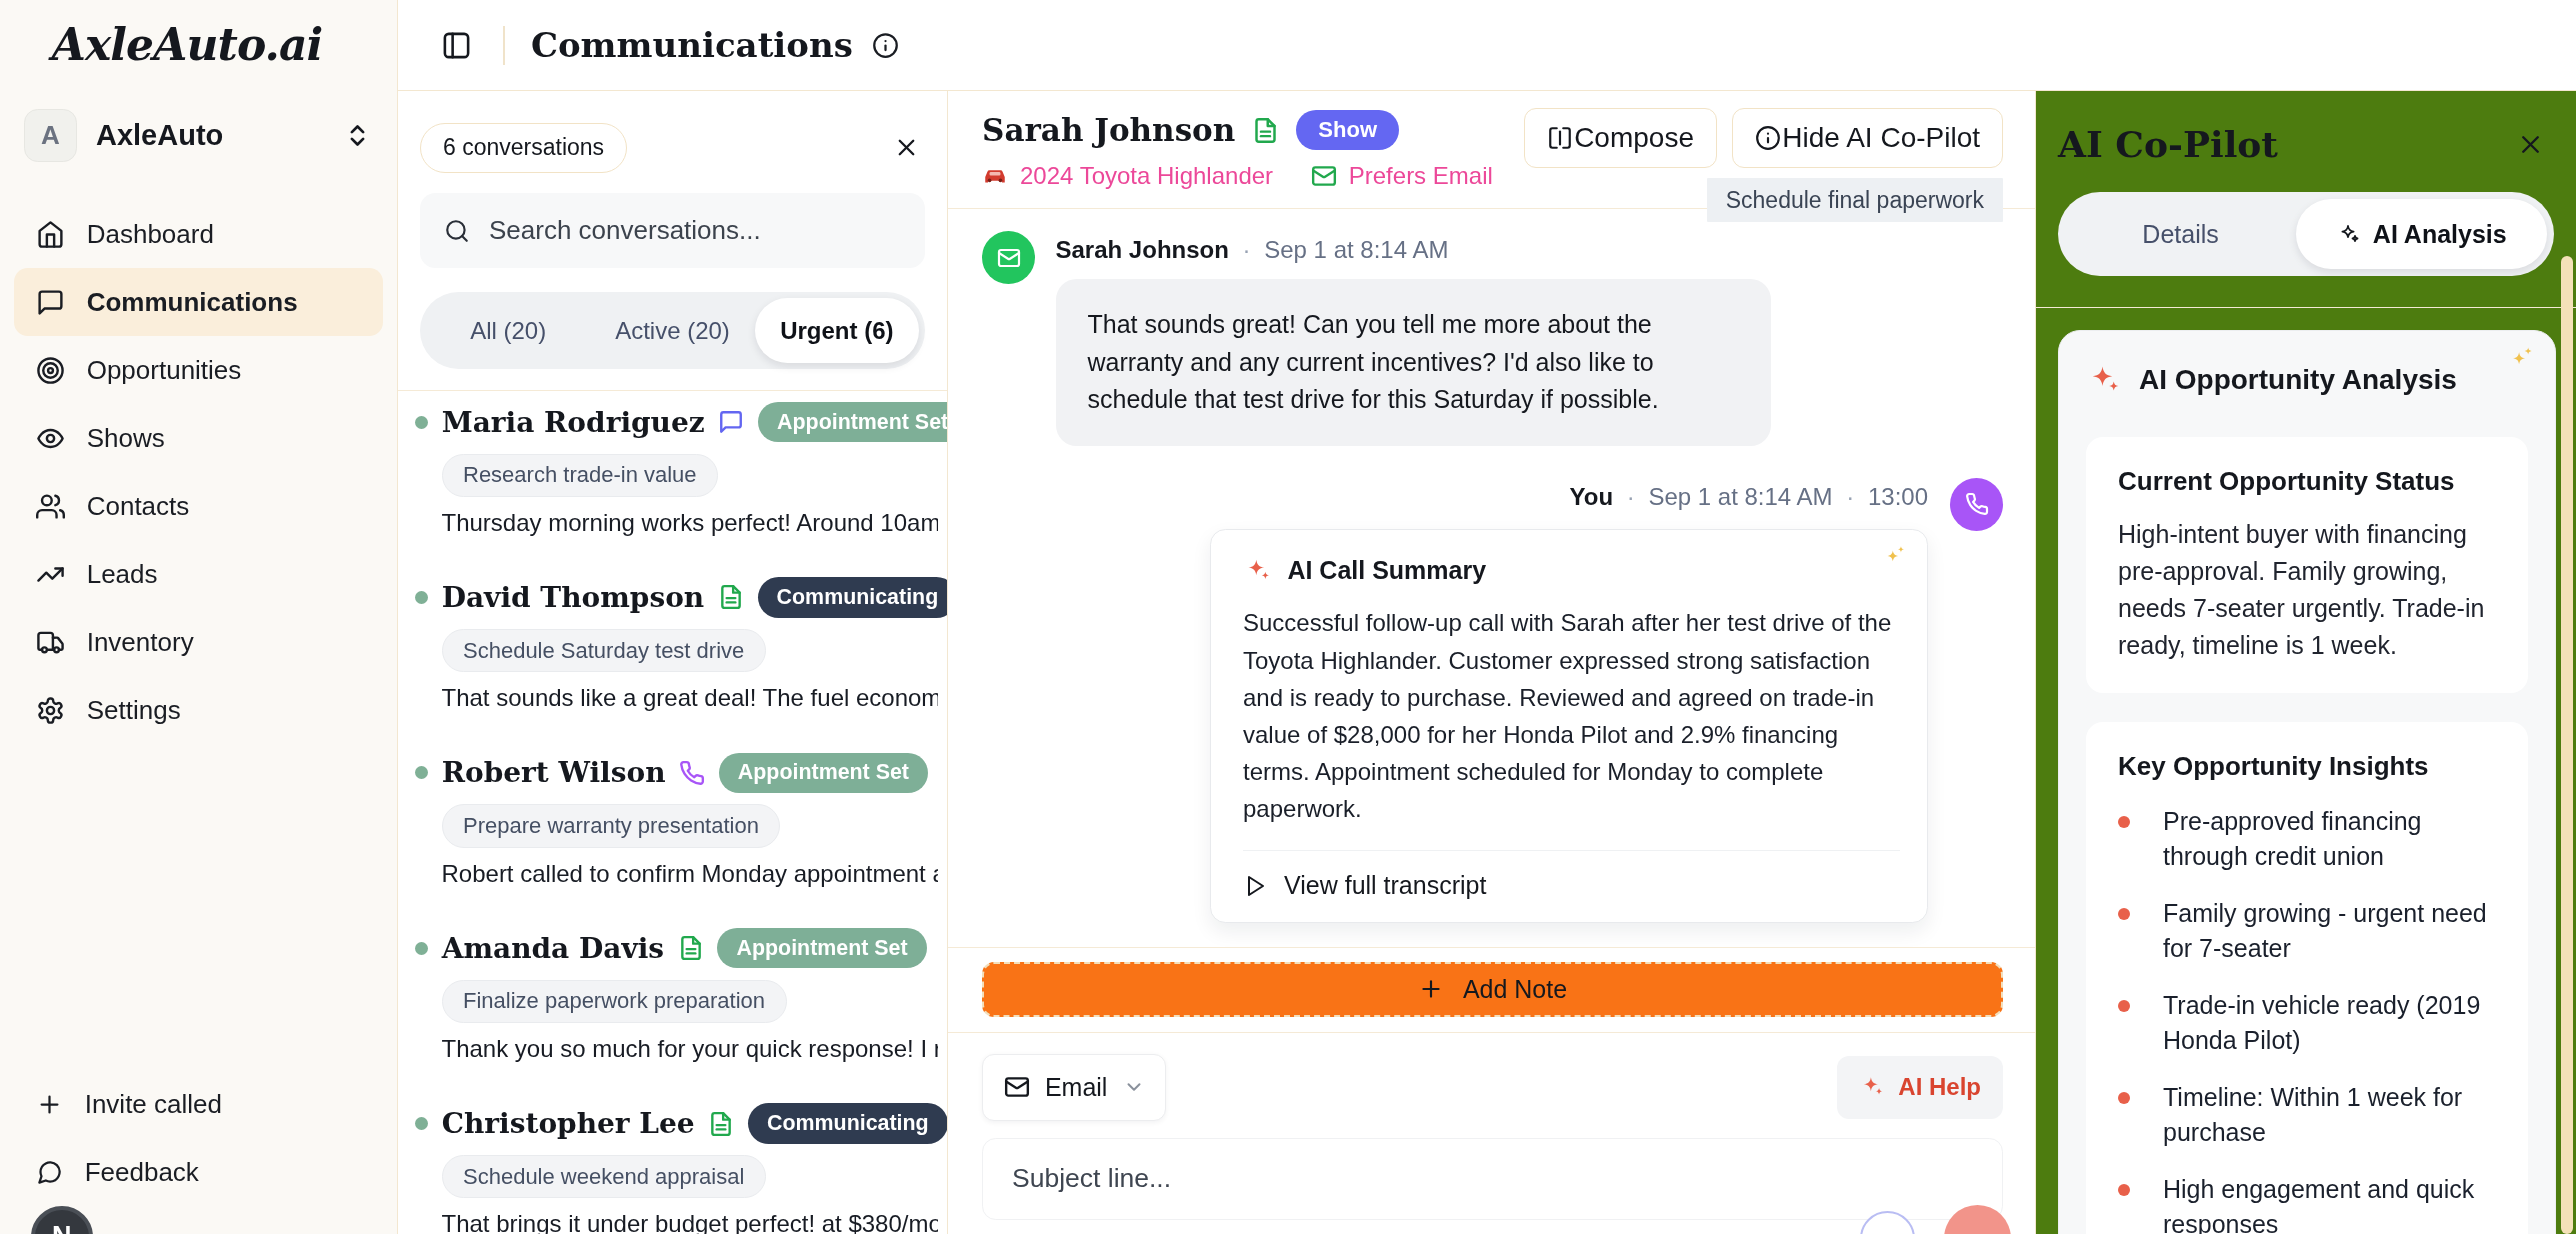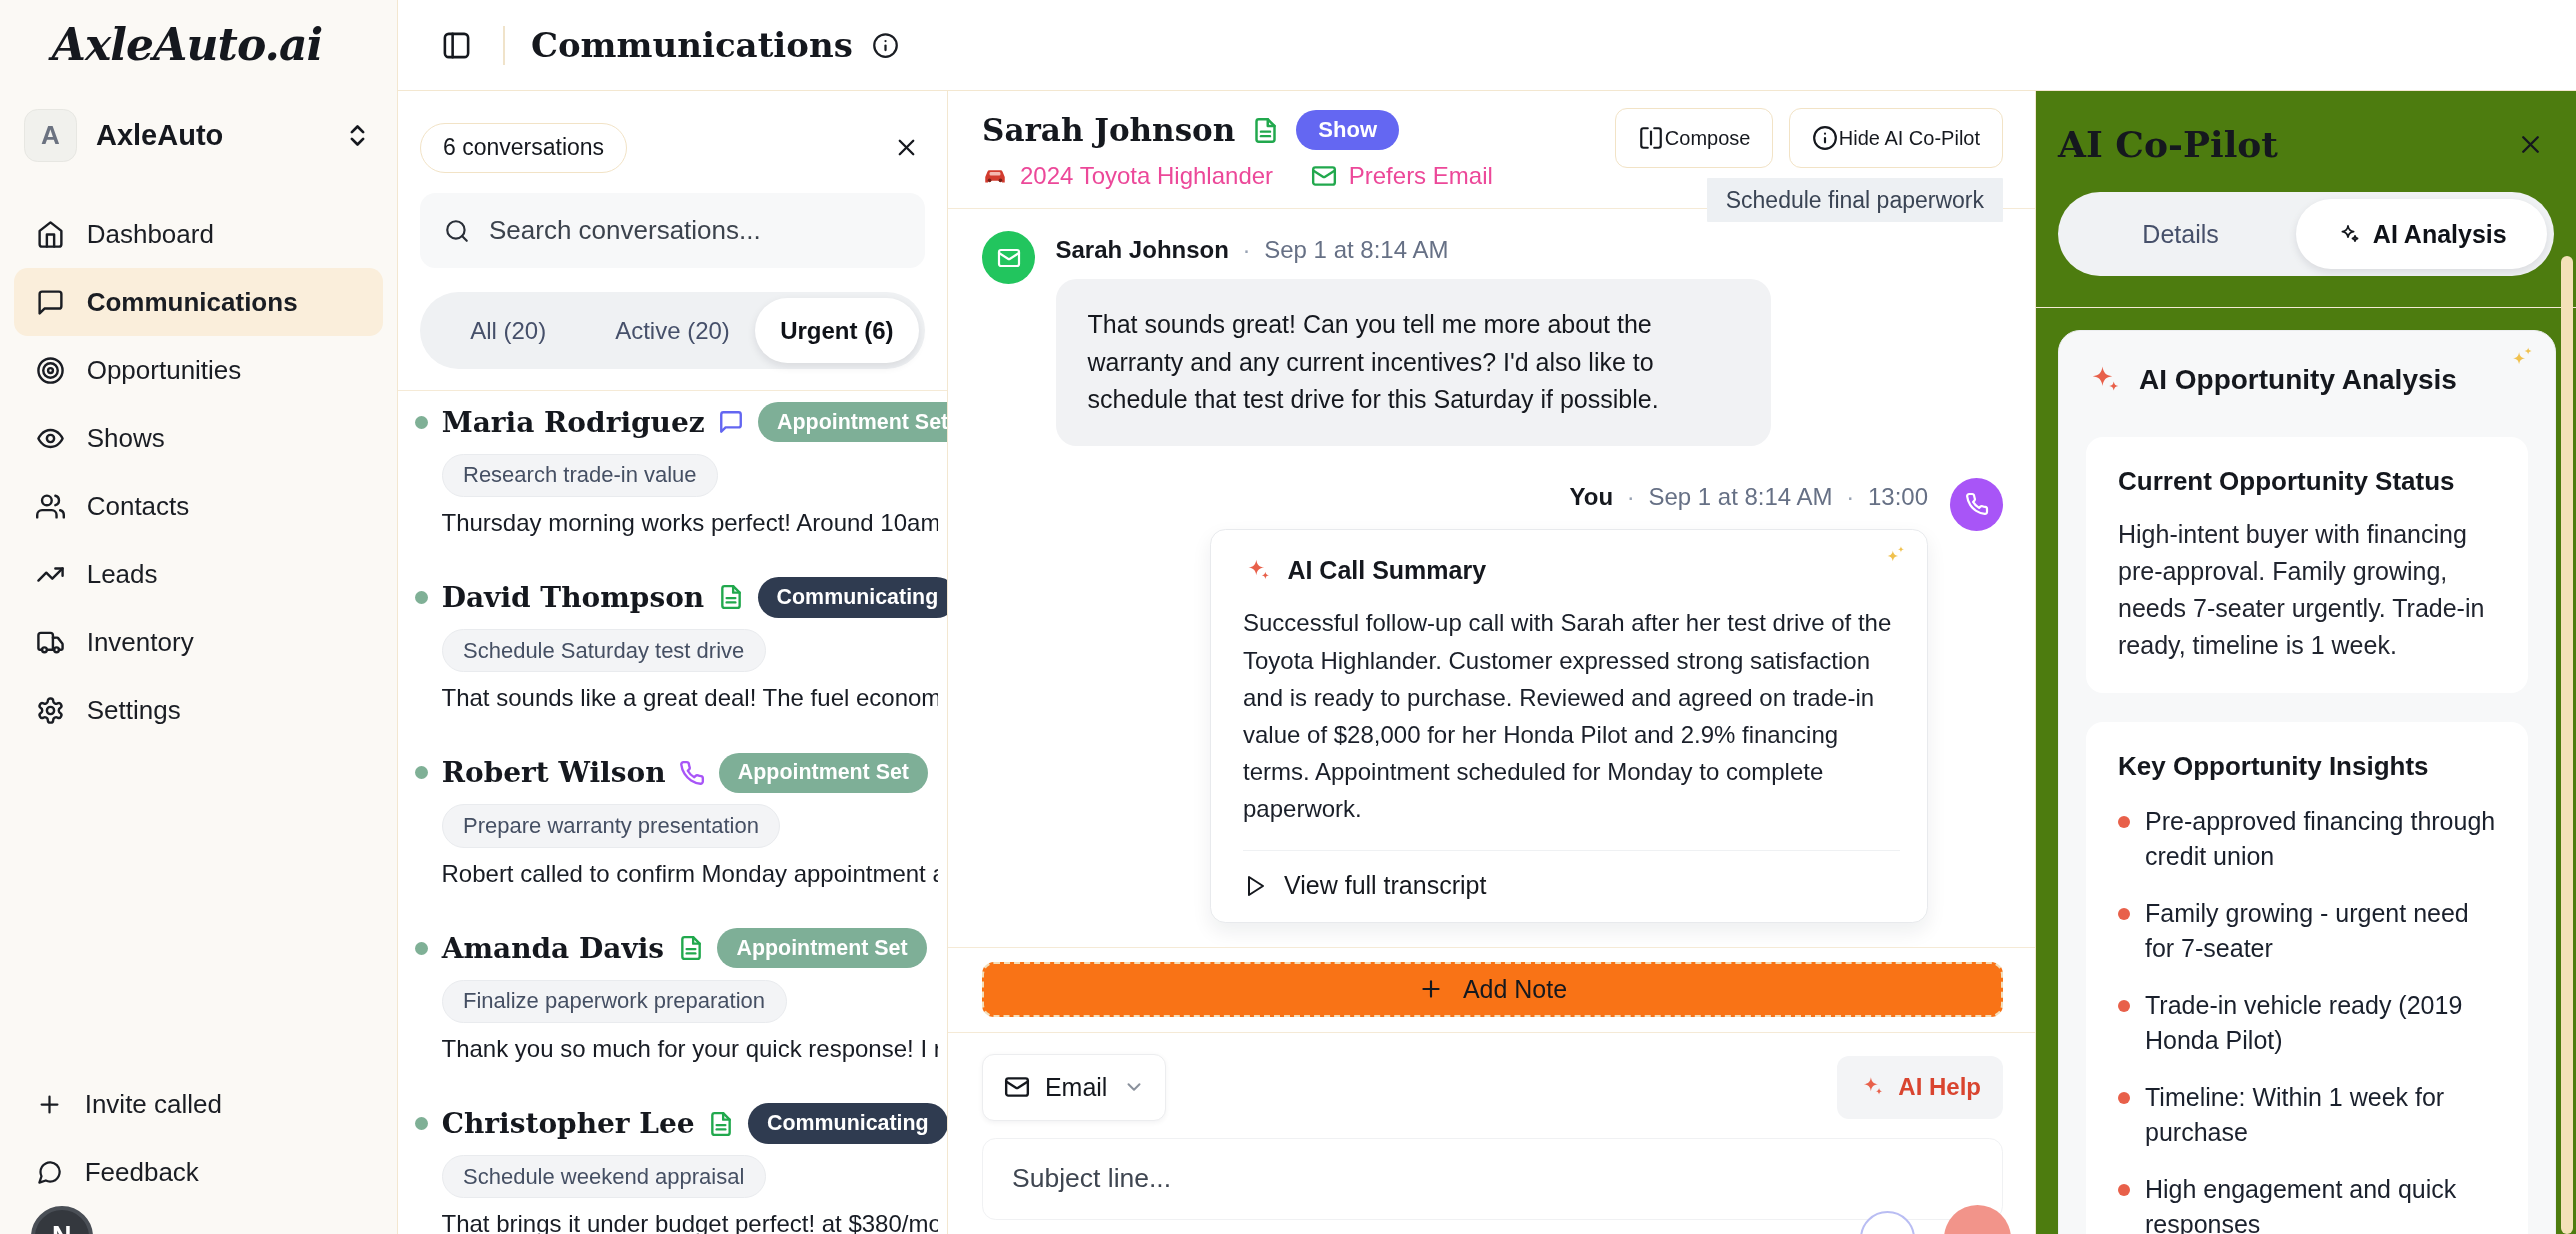--- a/index.html
+++ b/index.html
@@ -58,21 +58,21 @@
   
   .thread-panel { flex:1; background:#FFFFFF; border-right:1.7px solid #F3E7D0; display:flex; flex-direction:column; min-width:0; }
   .t-head { height:118px; flex:none; border-bottom:1.7px solid #F5EAD6; padding:17px 32px 0 34px; display:flex; justify-content:space-between; }
   .th-r1 { display:flex; align-items:center; gap:17px; height:44px; }
   .th-name { font-size:31px; font-weight:700; }
   .show-badge { background:#6467F2; color:#FFFFFF; border-radius:854px; padding:6.8px 22px; font-size:22px; font-weight:600; cursor:pointer; }
   .th-r2 { margin-top:10.3px; display:flex; align-items:center; gap:12px; font-size:24px; color:#ec4899; }
   .th-gap { width:13.7px; }
   .th-actions { display:flex; flex-direction:column; align-items:flex-end; }
   .th-btn-row { display:flex; gap:15.4px; }
-  .th-btn { display:flex; align-items:center; gap:1px; height:60px; padding:0 22px; background:#FFFFFF; border:1.7px solid #F2E3C6; border-radius:12px; font-size:20px; font-weight:500; color:#15181E; cursor:pointer; font-family:inherit; }
+  .th-btn { display:flex; align-items:center; gap:1px; height:60px; padding:0 22px; background:#FFFFFF; border:1.7px solid #F2E3C6; border-radius:12px; font-size:28px; font-weight:500; color:#15181E; cursor:pointer; font-family:inherit; }
   .th-task { margin-top:10.3px; background:#EDF0F3; border-radius:1px; padding:8.5px 19px; font-size:23px; color:#3A4454; }
   .t-msgs { flex:1; padding:22px 32px 0 34px; overflow:hidden; }
   .msg-in { display:flex; gap:20.5px; }
   .avatar { width:53px; height:53px; border-radius:50%; display:flex; align-items:center; justify-content:center; flex:none; }
   .avatar.green { background:#22C55E; color:#FFFFFF; }
   .avatar.purple { background:#A855F7; color:#FFFFFF; }
   .msg-meta { display:flex; align-items:center; gap:13.7px; font-size:24px; height:38px; }
   .mm-name { font-weight:600; color:#15181E; }
   .mm-sep { color:#98A2B3; }
   .mm-time { color:#667085; }
@@ -108,21 +108,21 @@
   .cp-divider { margin-top:31px; border-top:1.7px solid #F5EAD6; }
   .cp-body { padding:22px 20.5px 0 22px; }
   .cp-card { background:#F7F8F9; border:1.7px solid #ECEEF0; border-radius:22px; padding:31px 27px 34px 27px; position:relative; min-height:872px; }
   .cp-card-head { display:flex; align-items:center; gap:17px; font-size:28px; font-weight:700; color:#15181E; }
   .cp-inner { background:#FFFFFF; border-radius:17px; padding:29px 32px; }
   .cp-inner h4 { font-size:26px; font-weight:700; color:#15181E; }
   .cp-inner-1 { margin-top:39px; }
   .cp-inner-1 p { margin-top:19px; font-size:25px; line-height:1.48; color:#20242E; }
   .cp-inner-2 { margin-top:29px; padding-bottom:51px; }
   .cp-insights { margin-top:22px; list-style:none; }
-  .cp-insights li { display:flex; gap:15px; font-size:25px; line-height:1.4; color:#1A202C; }
+  .cp-insights li { display:flex; gap:33px; font-size:25px; line-height:1.4; color:#1A202C; }
   .cp-insights li + li { margin-top:22px; }
   .ins-dot { width:12px; height:12px; border-radius:50%; background:#E8604A; flex:none; margin-top:12px; }
 
   .scroll-thumb { position:absolute; right:3.4px; top:256px; width:12px; height:978px; background:#F4E1B8; border-radius:6.8px; z-index:40; }
 </style>
 </head>
 <body>
 
 <div class="app">
 

